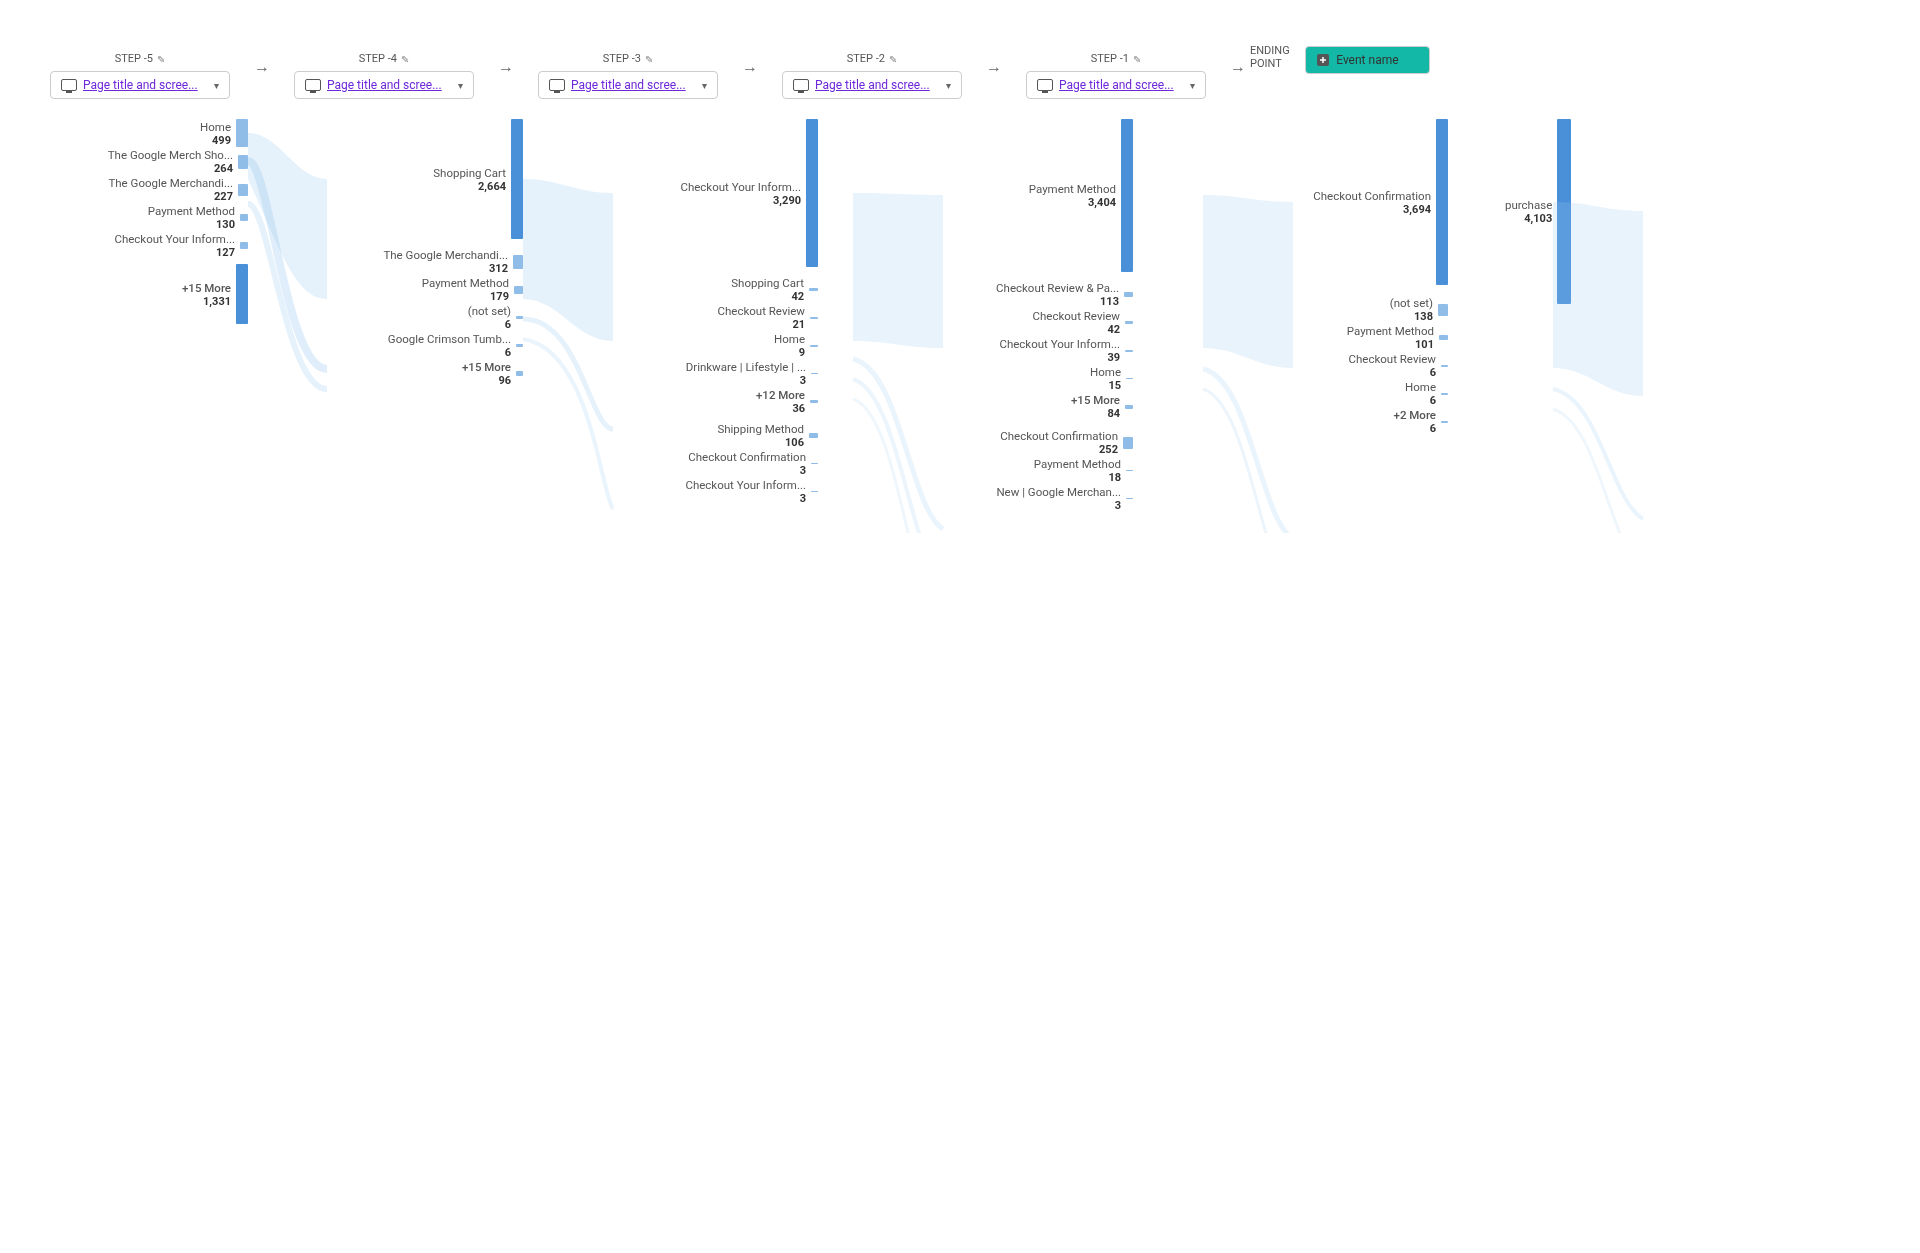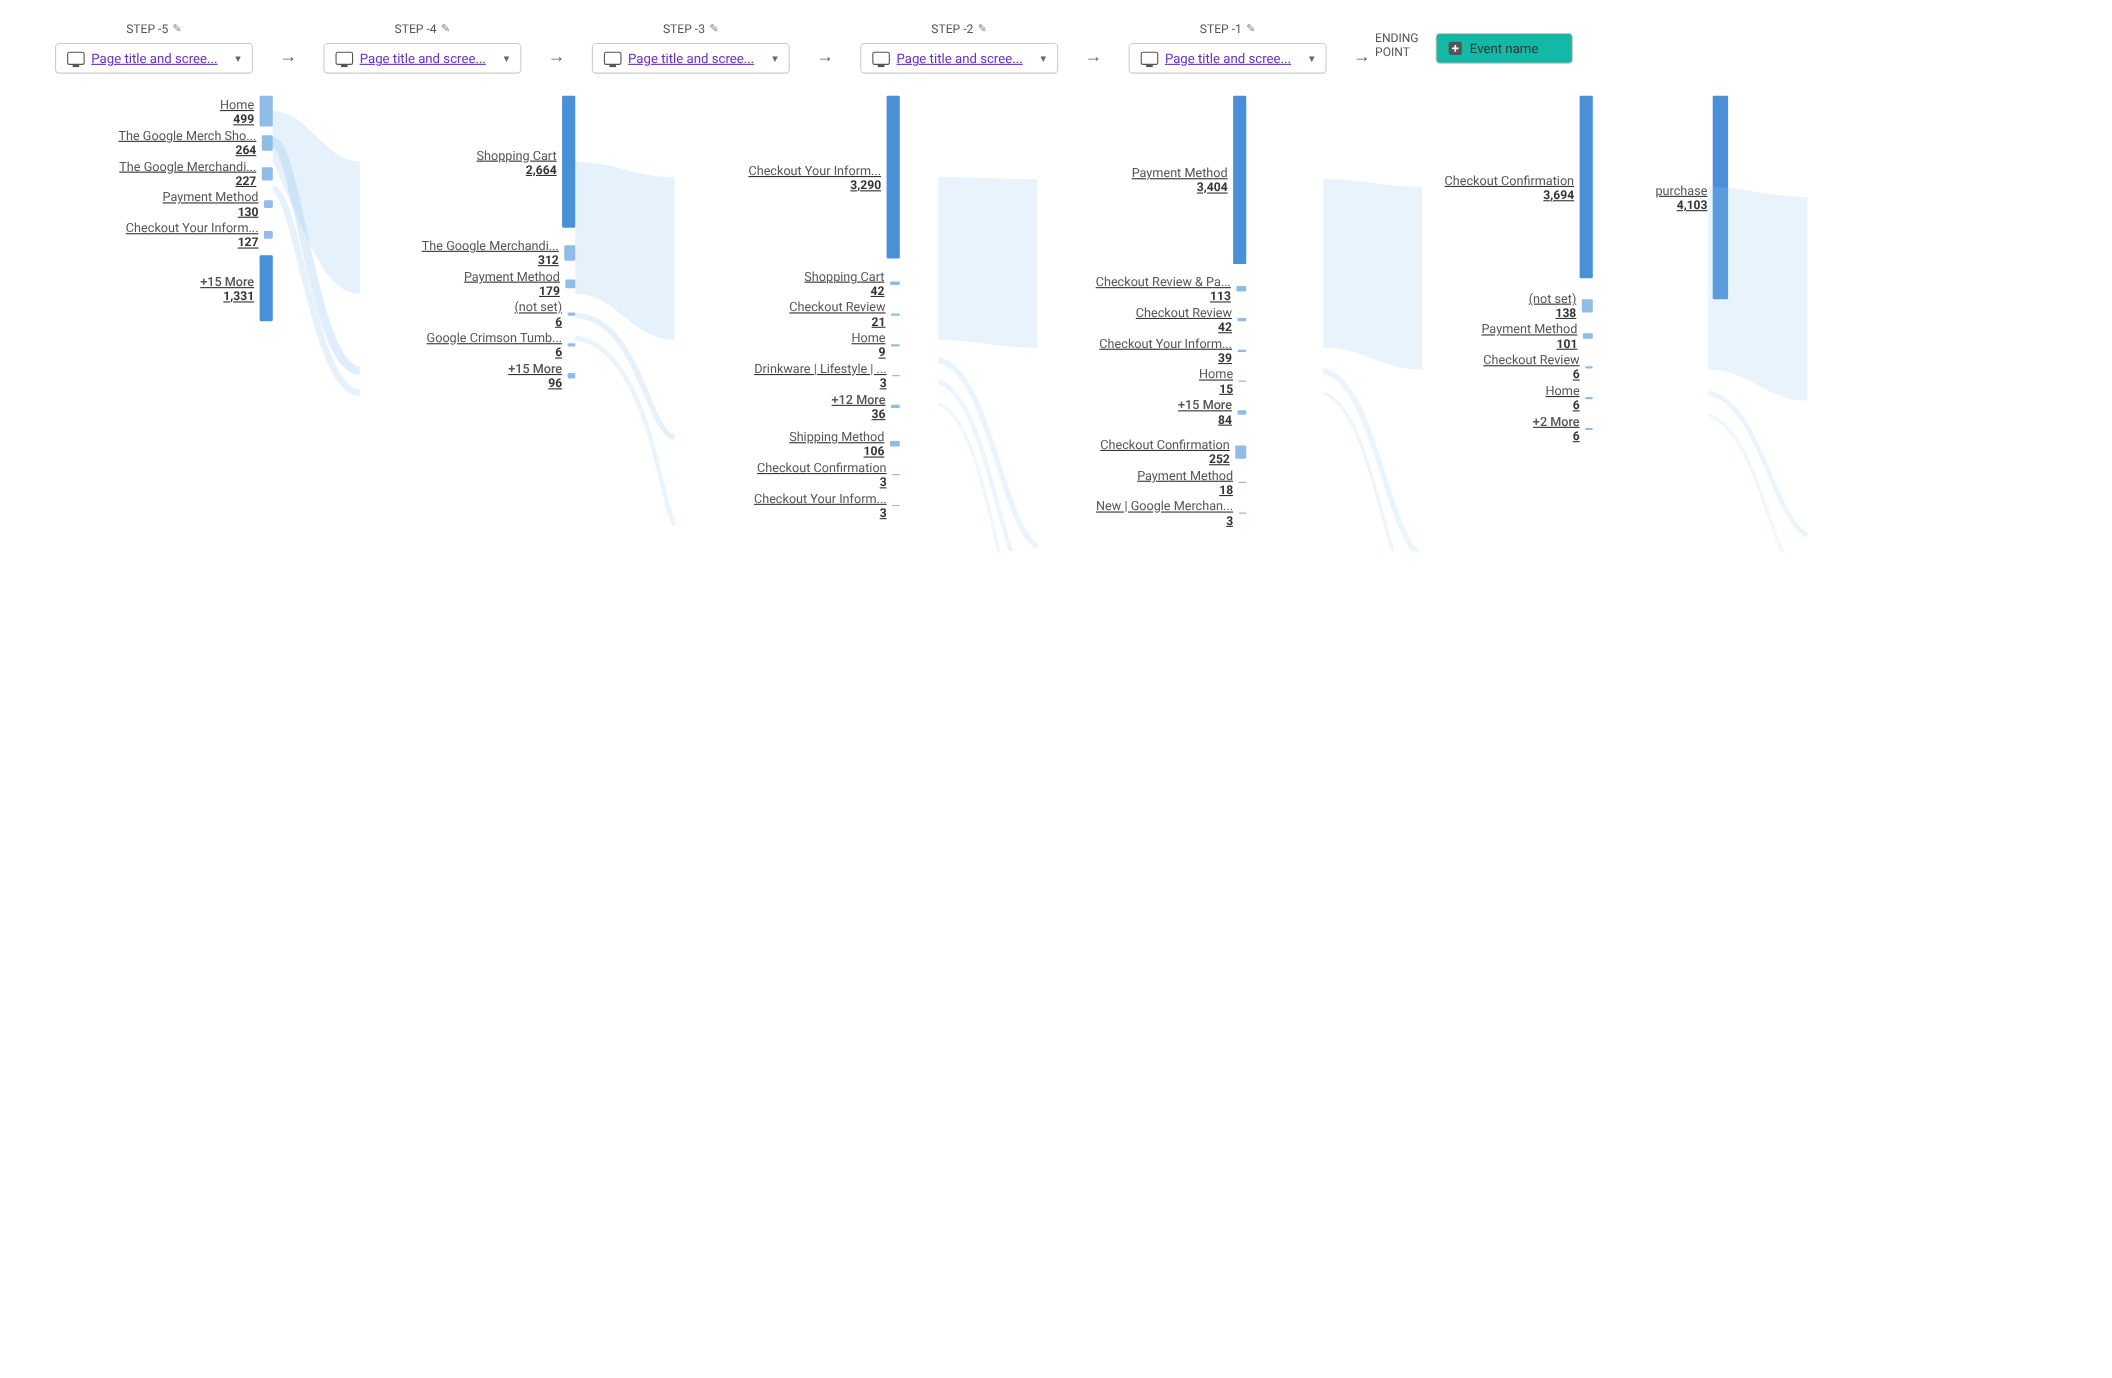--- a/index.html
+++ b/index.html
@@ -26,22 +26,23 @@
       flex-direction: column;
       align-items: center;
       width: 220px;
       flex-shrink: 0;
     }
     .step-label {
       font-size: 11px;
       color: #555;
       margin-bottom: 6px;
       display: flex;
-      align-items: flex-start;
+      align-items: flex-end;
       gap: 4px;
+      margin-top: 32px;
     }
     .step-label .edit-icon {
       color: #888;
       font-size: 10px;
       cursor: pointer;
     }
     .step-dropdown {
       display: flex;
       align-items: center;
       border: 1px solid #ccc;
@@ -122,21 +123,20 @@
       font-weight: 500;
       cursor: pointer;
     }
 
     .node-entry {
       display: flex;
       align-items: center;
       justify-content: flex-end;
       gap: 5px;
       margin-bottom: 1px;
-      text-decoration: underline;
     }
 
     .node-label-wrap {
       text-align: right;
     }
 
     .node-name-text {
       font-size: 11.5px;
       color: #555;
       display: block;

